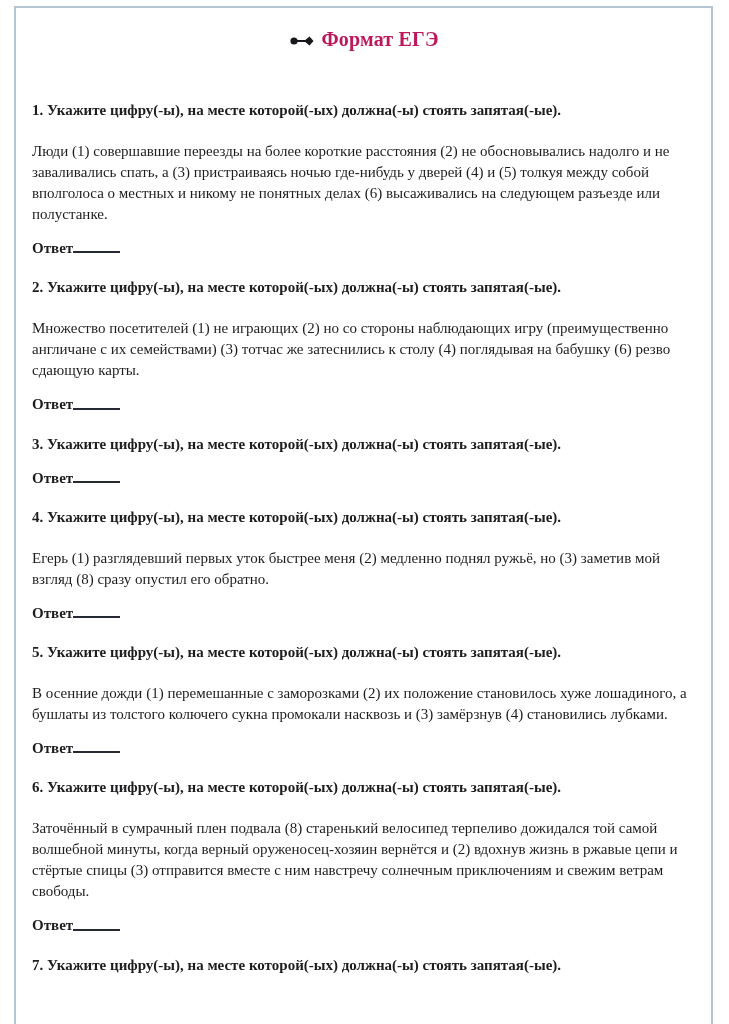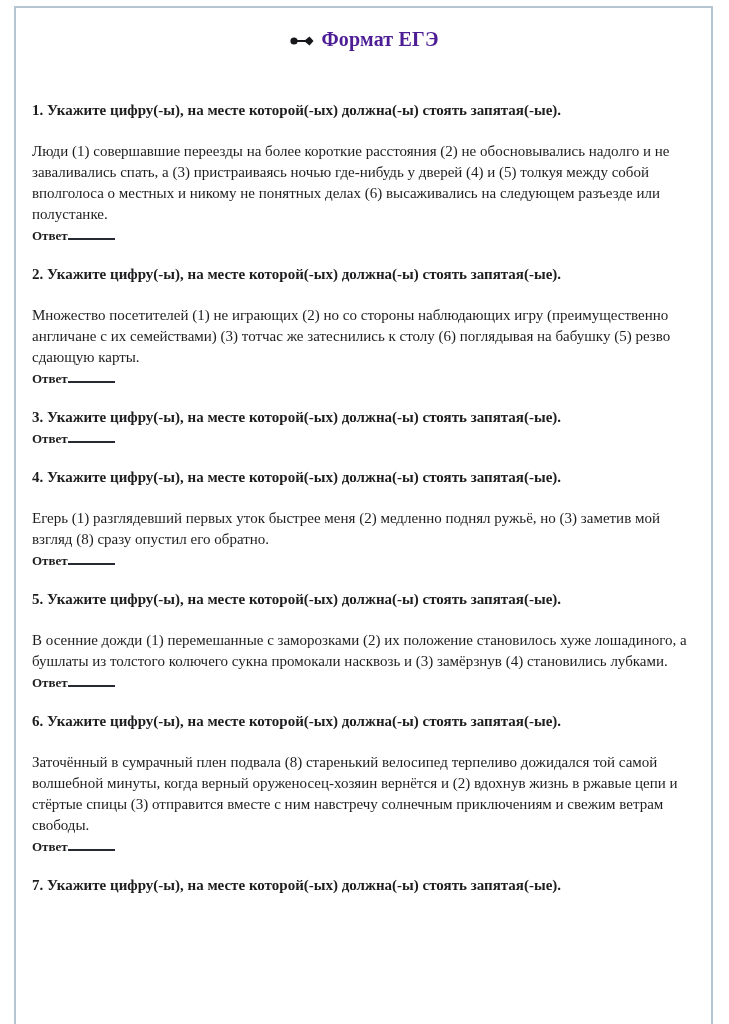--- a/index.html
+++ b/index.html
@@ -24,43 +24,44 @@
   }
   .page-inner {
     padding: 20px 14px 0 16px;
   }
   h1.title {
     margin: 0 0 48px 0;
     text-align: center;
     font-size: 20px;
     font-weight: bold;
     letter-spacing: 0.2px;
-    color: #4c1d95;
+    color: #be185d;
   }
   h1.title .title-icon {
     display: inline-block;
     vertical-align: -1px;
     margin-right: 2px;
   }
   .question { margin: 0; }
   p { margin: 0; }
   .prompt {
     margin-top: 18px;
     font-weight: bold;
     font-size: 15px;
     line-height: 21px;
   }
   .passage {
     margin-top: 20px;
     font-size: 15px;
     line-height: 21px;
   }
   .answer {
+    margin-top: 12px;
     font-weight: bold;
-    font-size: 13px;
+    font-size: 15px;
     line-height: 21px;
   }
   .answer-line {
     display: inline-block;
     width: 47px;
     height: 0.95em;
     border-bottom: 2px solid #262b33;
   }
   .questions { margin-top: 0; }
 </style>
@@ -81,21 +82,21 @@
     </h1>
     <div class="questions" id="questions">
   <section class="question">
     <p class="prompt"><span class="q-num">1.</span> <span class="q-text">Укажите цифру(-ы), на месте которой(-ых) должна(-ы) стоять запятая(-ые).</span></p>
     <p class="passage">Люди (1) совершавшие переезды на более короткие расстояния (2) не обосновывались надолго и не заваливались спать, а (3) пристраиваясь ночью где-нибудь у дверей (4) и (5) толкуя между собой вполголоса о местных и никому не понятных делах (6) высаживались на следующем разъезде или полустанке.</p>
     <p class="answer"><span class="answer-word">Ответ</span><span class="answer-line"></span></p>
   </section>
 
   <section class="question">
     <p class="prompt"><span class="q-num">2.</span> <span class="q-text">Укажите цифру(-ы), на месте которой(-ых) должна(-ы) стоять запятая(-ые).</span></p>
-    <p class="passage">Множество посетителей (1) не играющих (2) но со стороны наблюдающих игру (преимущественно англичане с их семействами) (3) тотчас же затеснились к столу (6) поглядывая на бабушку (5) резво сдающую карты.</p>
+    <p class="passage">Множество посетителей (1) не играющих (2) но со стороны наблюдающих игру (преимущественно англичане с их семействами) (3) тотчас же затеснились к столу (4) поглядывая на бабушку (6) резво сдающую карты.</p>
     <p class="answer"><span class="answer-word">Ответ</span><span class="answer-line"></span></p>
   </section>
 
   <section class="question">
     <p class="prompt"><span class="q-num">3.</span> <span class="q-text">Укажите цифру(-ы), на месте которой(-ых) должна(-ы) стоять запятая(-ые).</span></p>
     <p class="answer"><span class="answer-word">Ответ</span><span class="answer-line"></span></p>
   </section>
 
   <section class="question">
     <p class="prompt"><span class="q-num">4.</span> <span class="q-text">Укажите цифру(-ы), на месте которой(-ых) должна(-ы) стоять запятая(-ые).</span></p>

